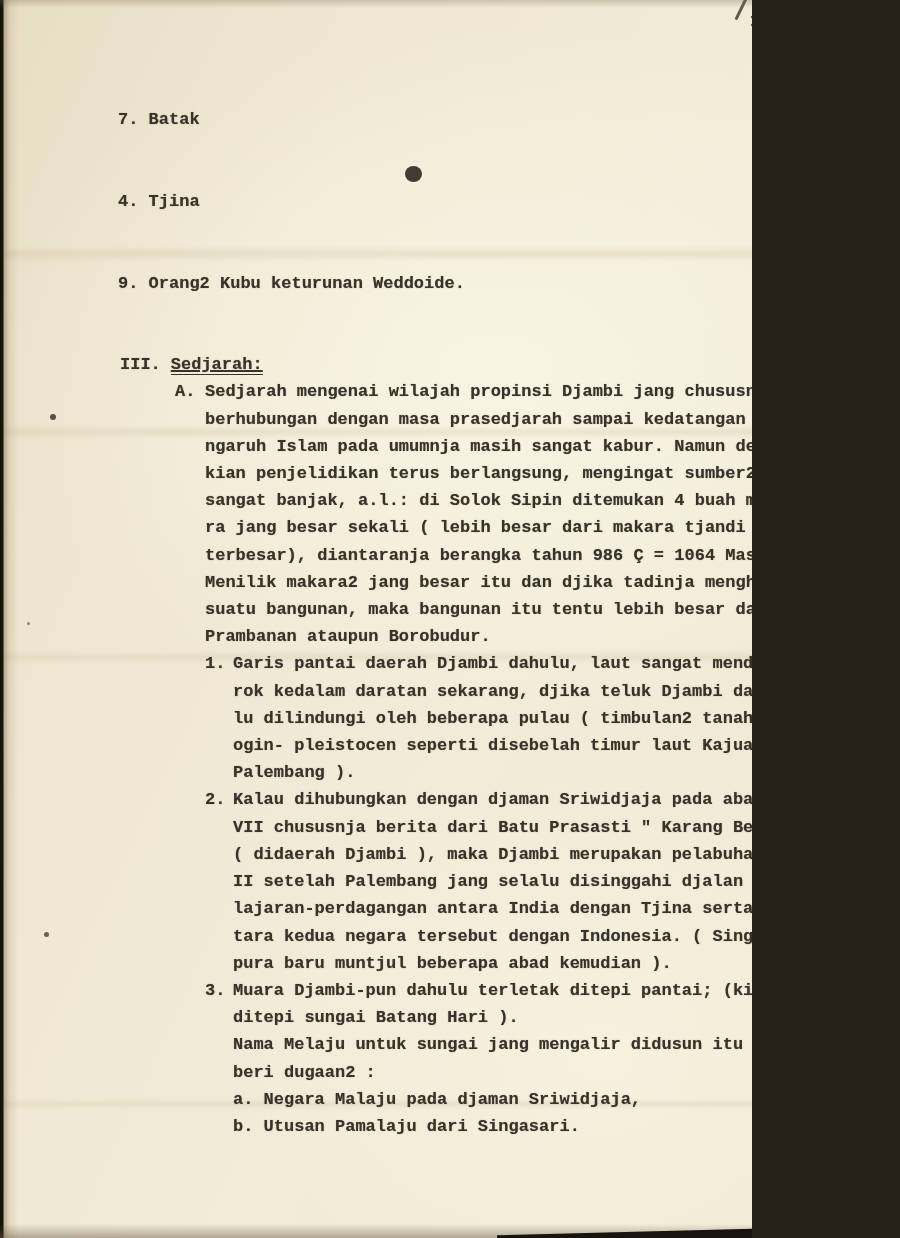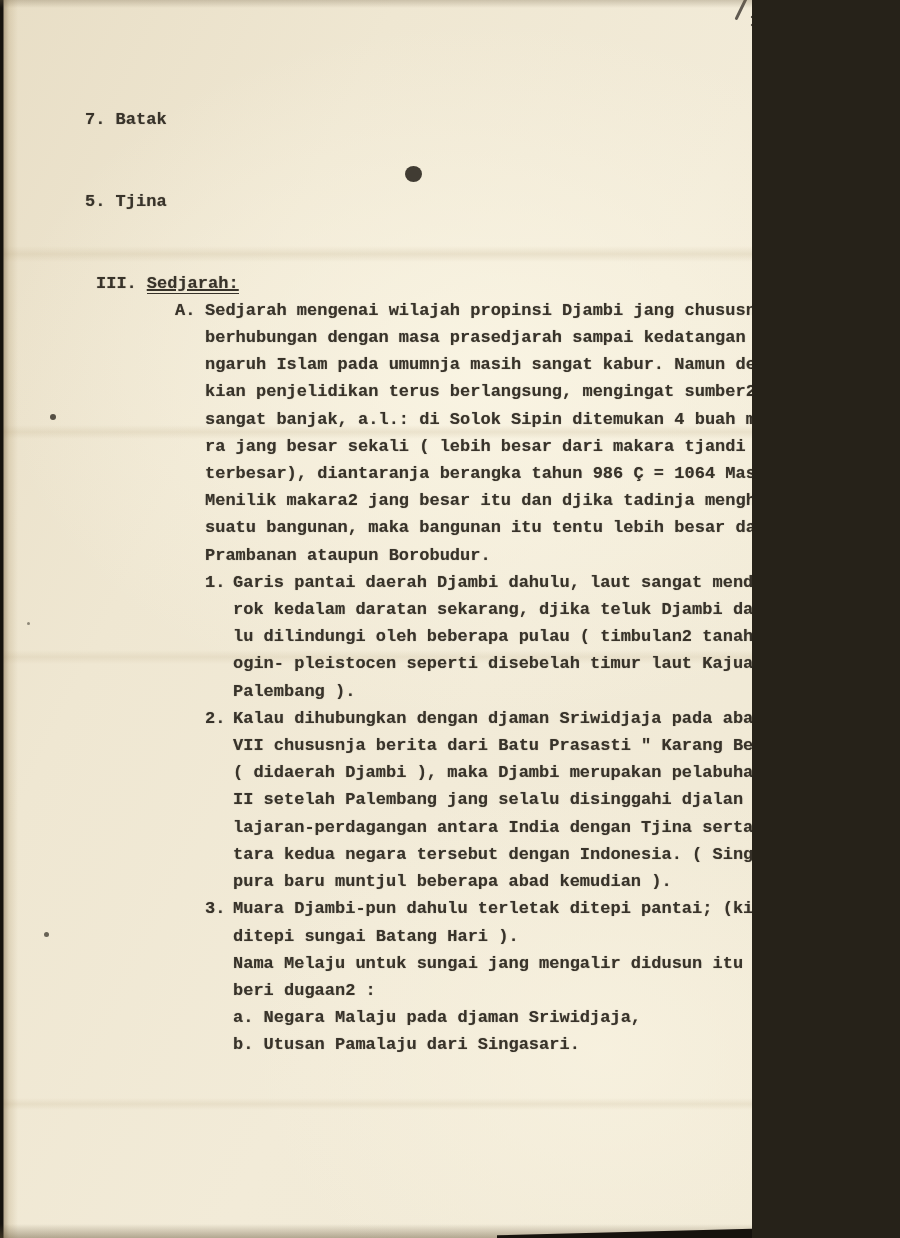--- a/index.html
+++ b/index.html
@@ -41,22 +41,22 @@
   .ink-blot{position:absolute;left:405px;top:166px;width:17px;height:16px;border-radius:50%;
     background:#28231b;opacity:.88;}
   .speck{position:absolute;background:#2e2920;border-radius:50%;}
   .s1{left:50px;top:414px;width:6px;height:6px;opacity:.8;}
   .s2{left:44px;top:932px;width:5px;height:5px;opacity:.7;}
   .s3{left:27px;top:622px;width:3px;height:3px;opacity:.5;}
 
   .content{position:absolute;left:0;top:0;width:900px;padding-top:52px;
     font-size:17px;line-height:27.2px;}
   .lines{white-space:pre;}
-  .top-list{margin-left:85px;}
-  .section-head{margin-left:96px;}
+  .top-list{margin-left:118px;}
+  .section-head{margin-left:120px;}
   .section-head .numeral{margin-right:10px;}
   .dbl-underline{text-decoration:underline;text-decoration-thickness:1.5px;
     border-bottom:1.5px solid currentColor;padding-bottom:0px;}
   .hang{position:relative;}
   .item-a{margin-left:175px;padding-left:30px;}
   .numbered{margin-left:205px;padding-left:28px;}
   .hang-label{position:absolute;left:0;top:0;}
 </style>
 </head>
 <body>
@@ -65,21 +65,22 @@
   <div class="creases"></div>
 
   <div class="page-number">14</div>
   <div class="smudge"></div>
   <div class="corner-mark"></div>
 
   <div class="content">
 
     <div class="top-list lines">
       <div class="line">7. Batak</div>
-      <div class="line">5. Tjina</div>
+      <div class="line">4. Tjina</div>
+      <div class="line">9. Orang2 Kubu keturunan Weddoide.</div>
     </div>
 
     <div class="section-head">
       <span class="numeral">III.</span><span class="dbl-underline">Sedjarah:</span>
     </div>
 
     <div class="item-a hang">
       <span class="hang-label">A.</span>
       <div class="lines">Sedjarah mengenai wilajah propinsi Djambi jang chususnja
 berhubungan dengan masa prasedjarah sampai kedatangan pe-

